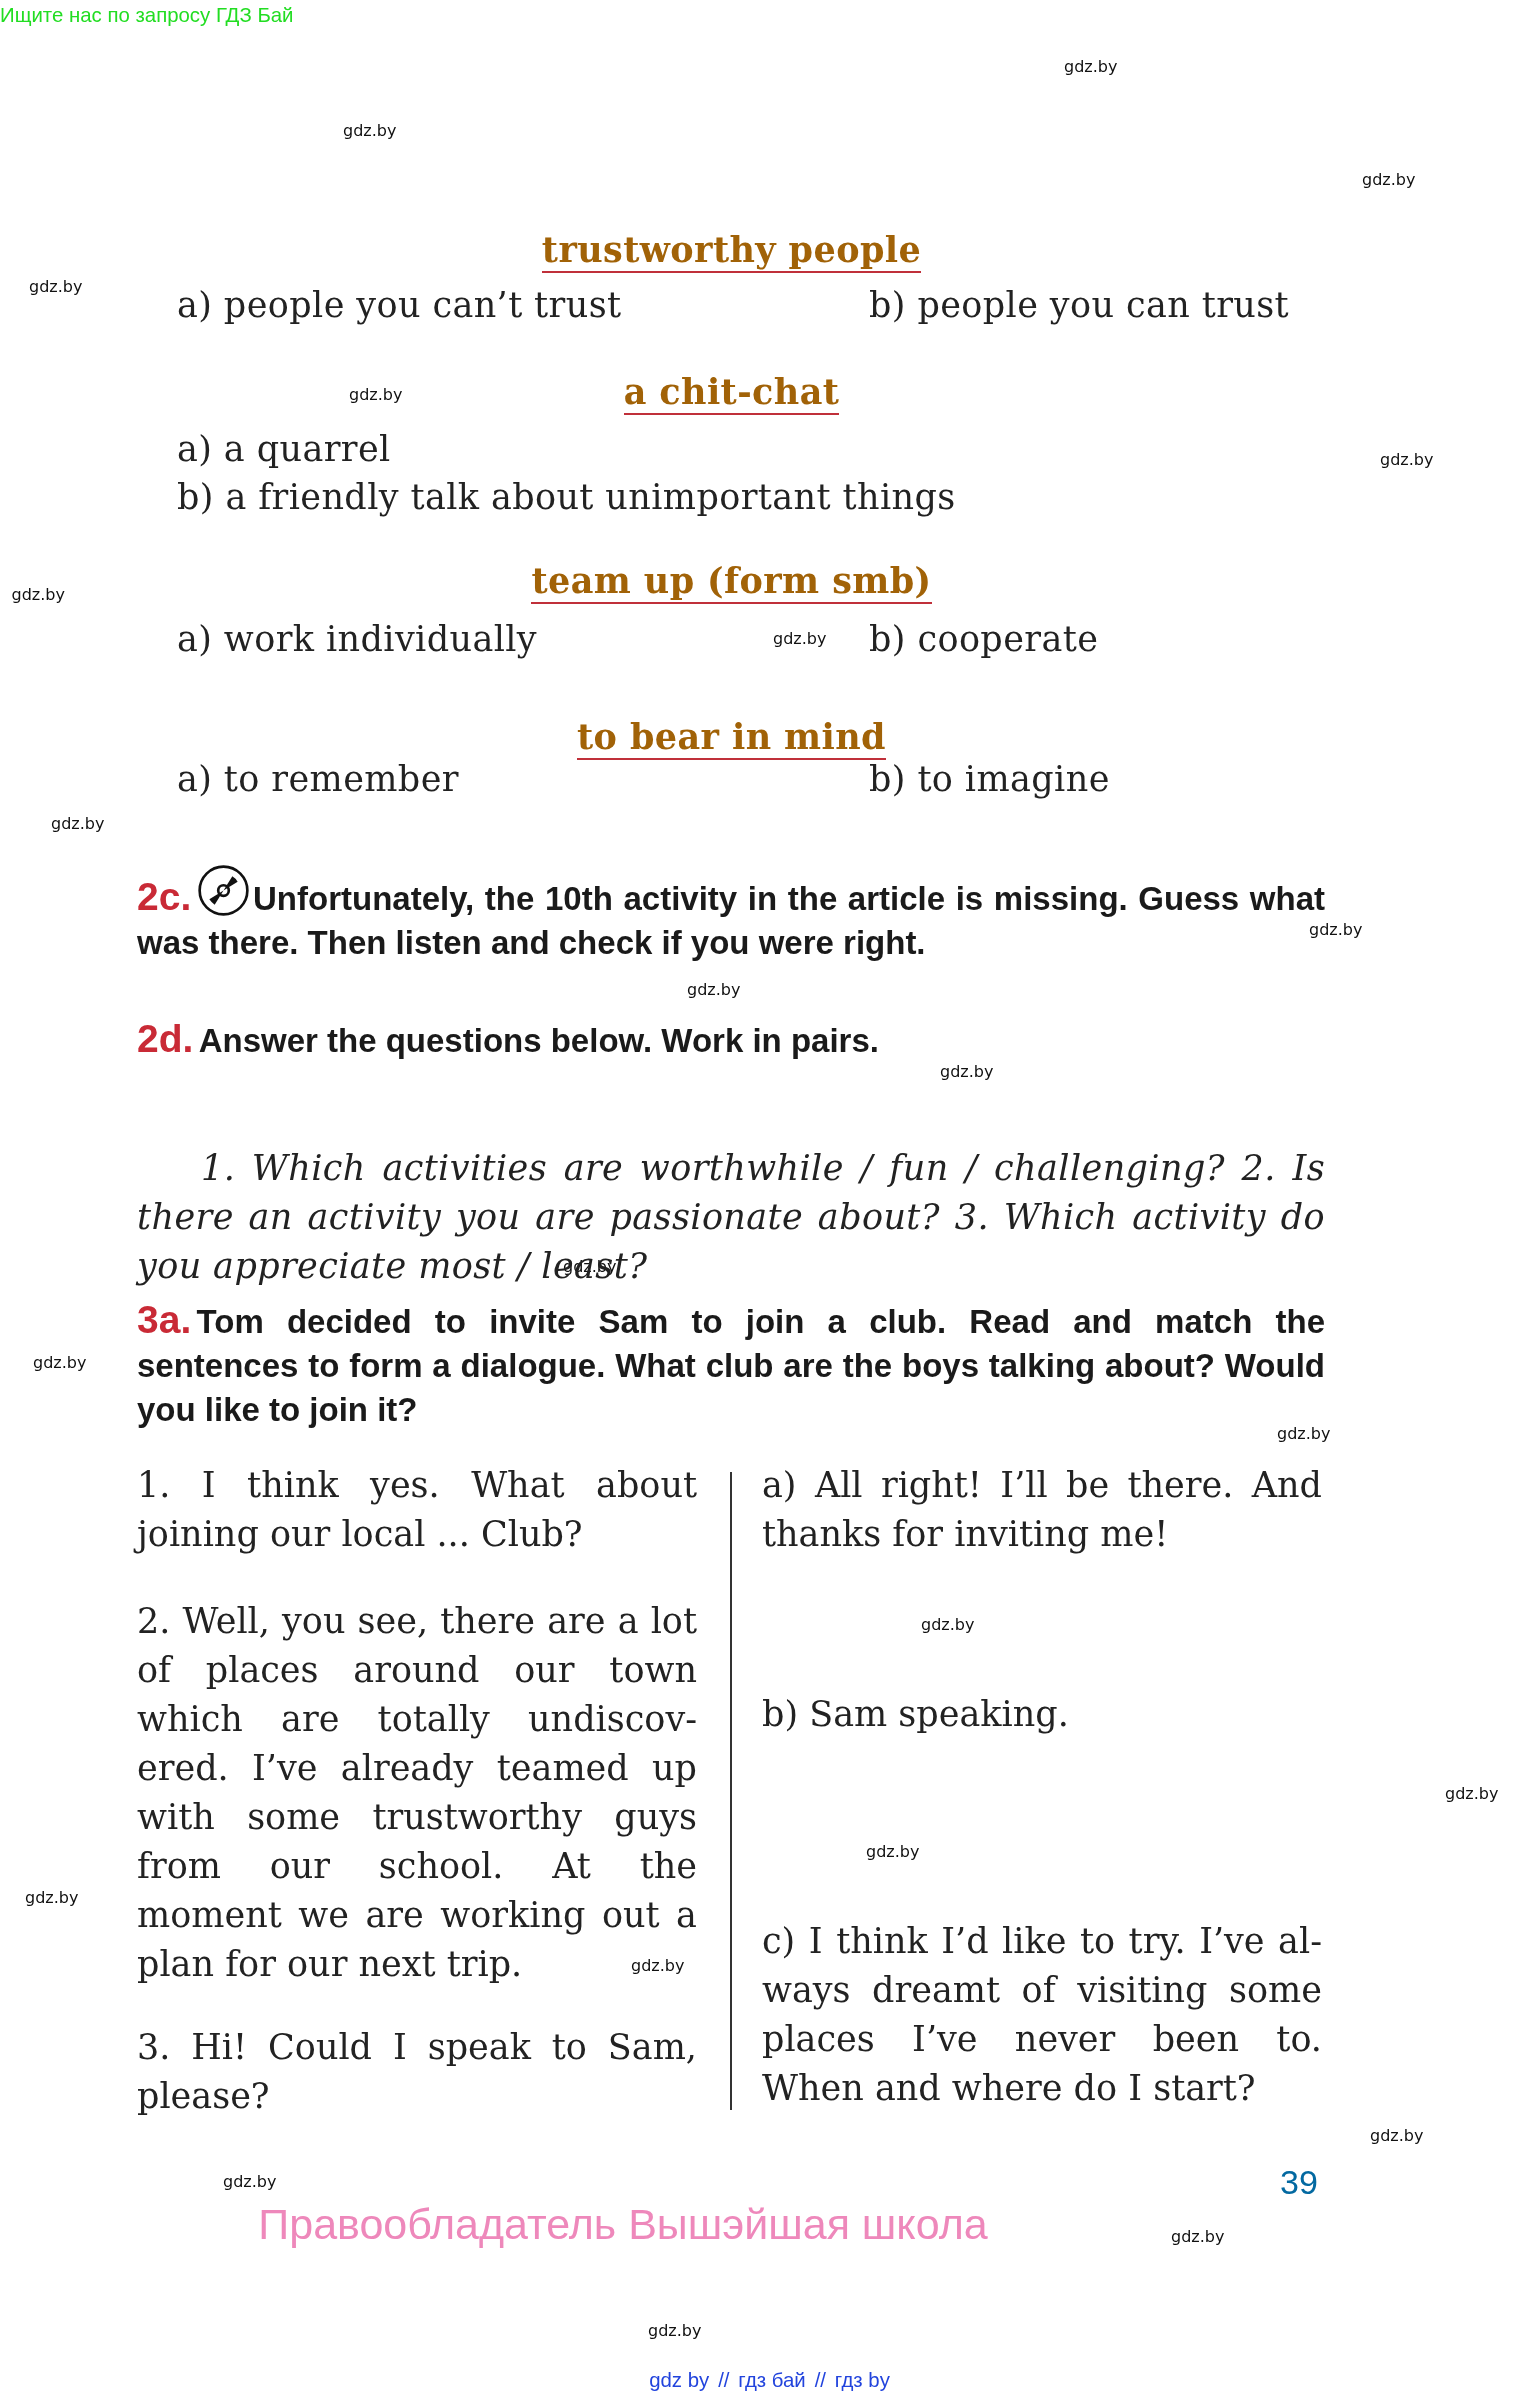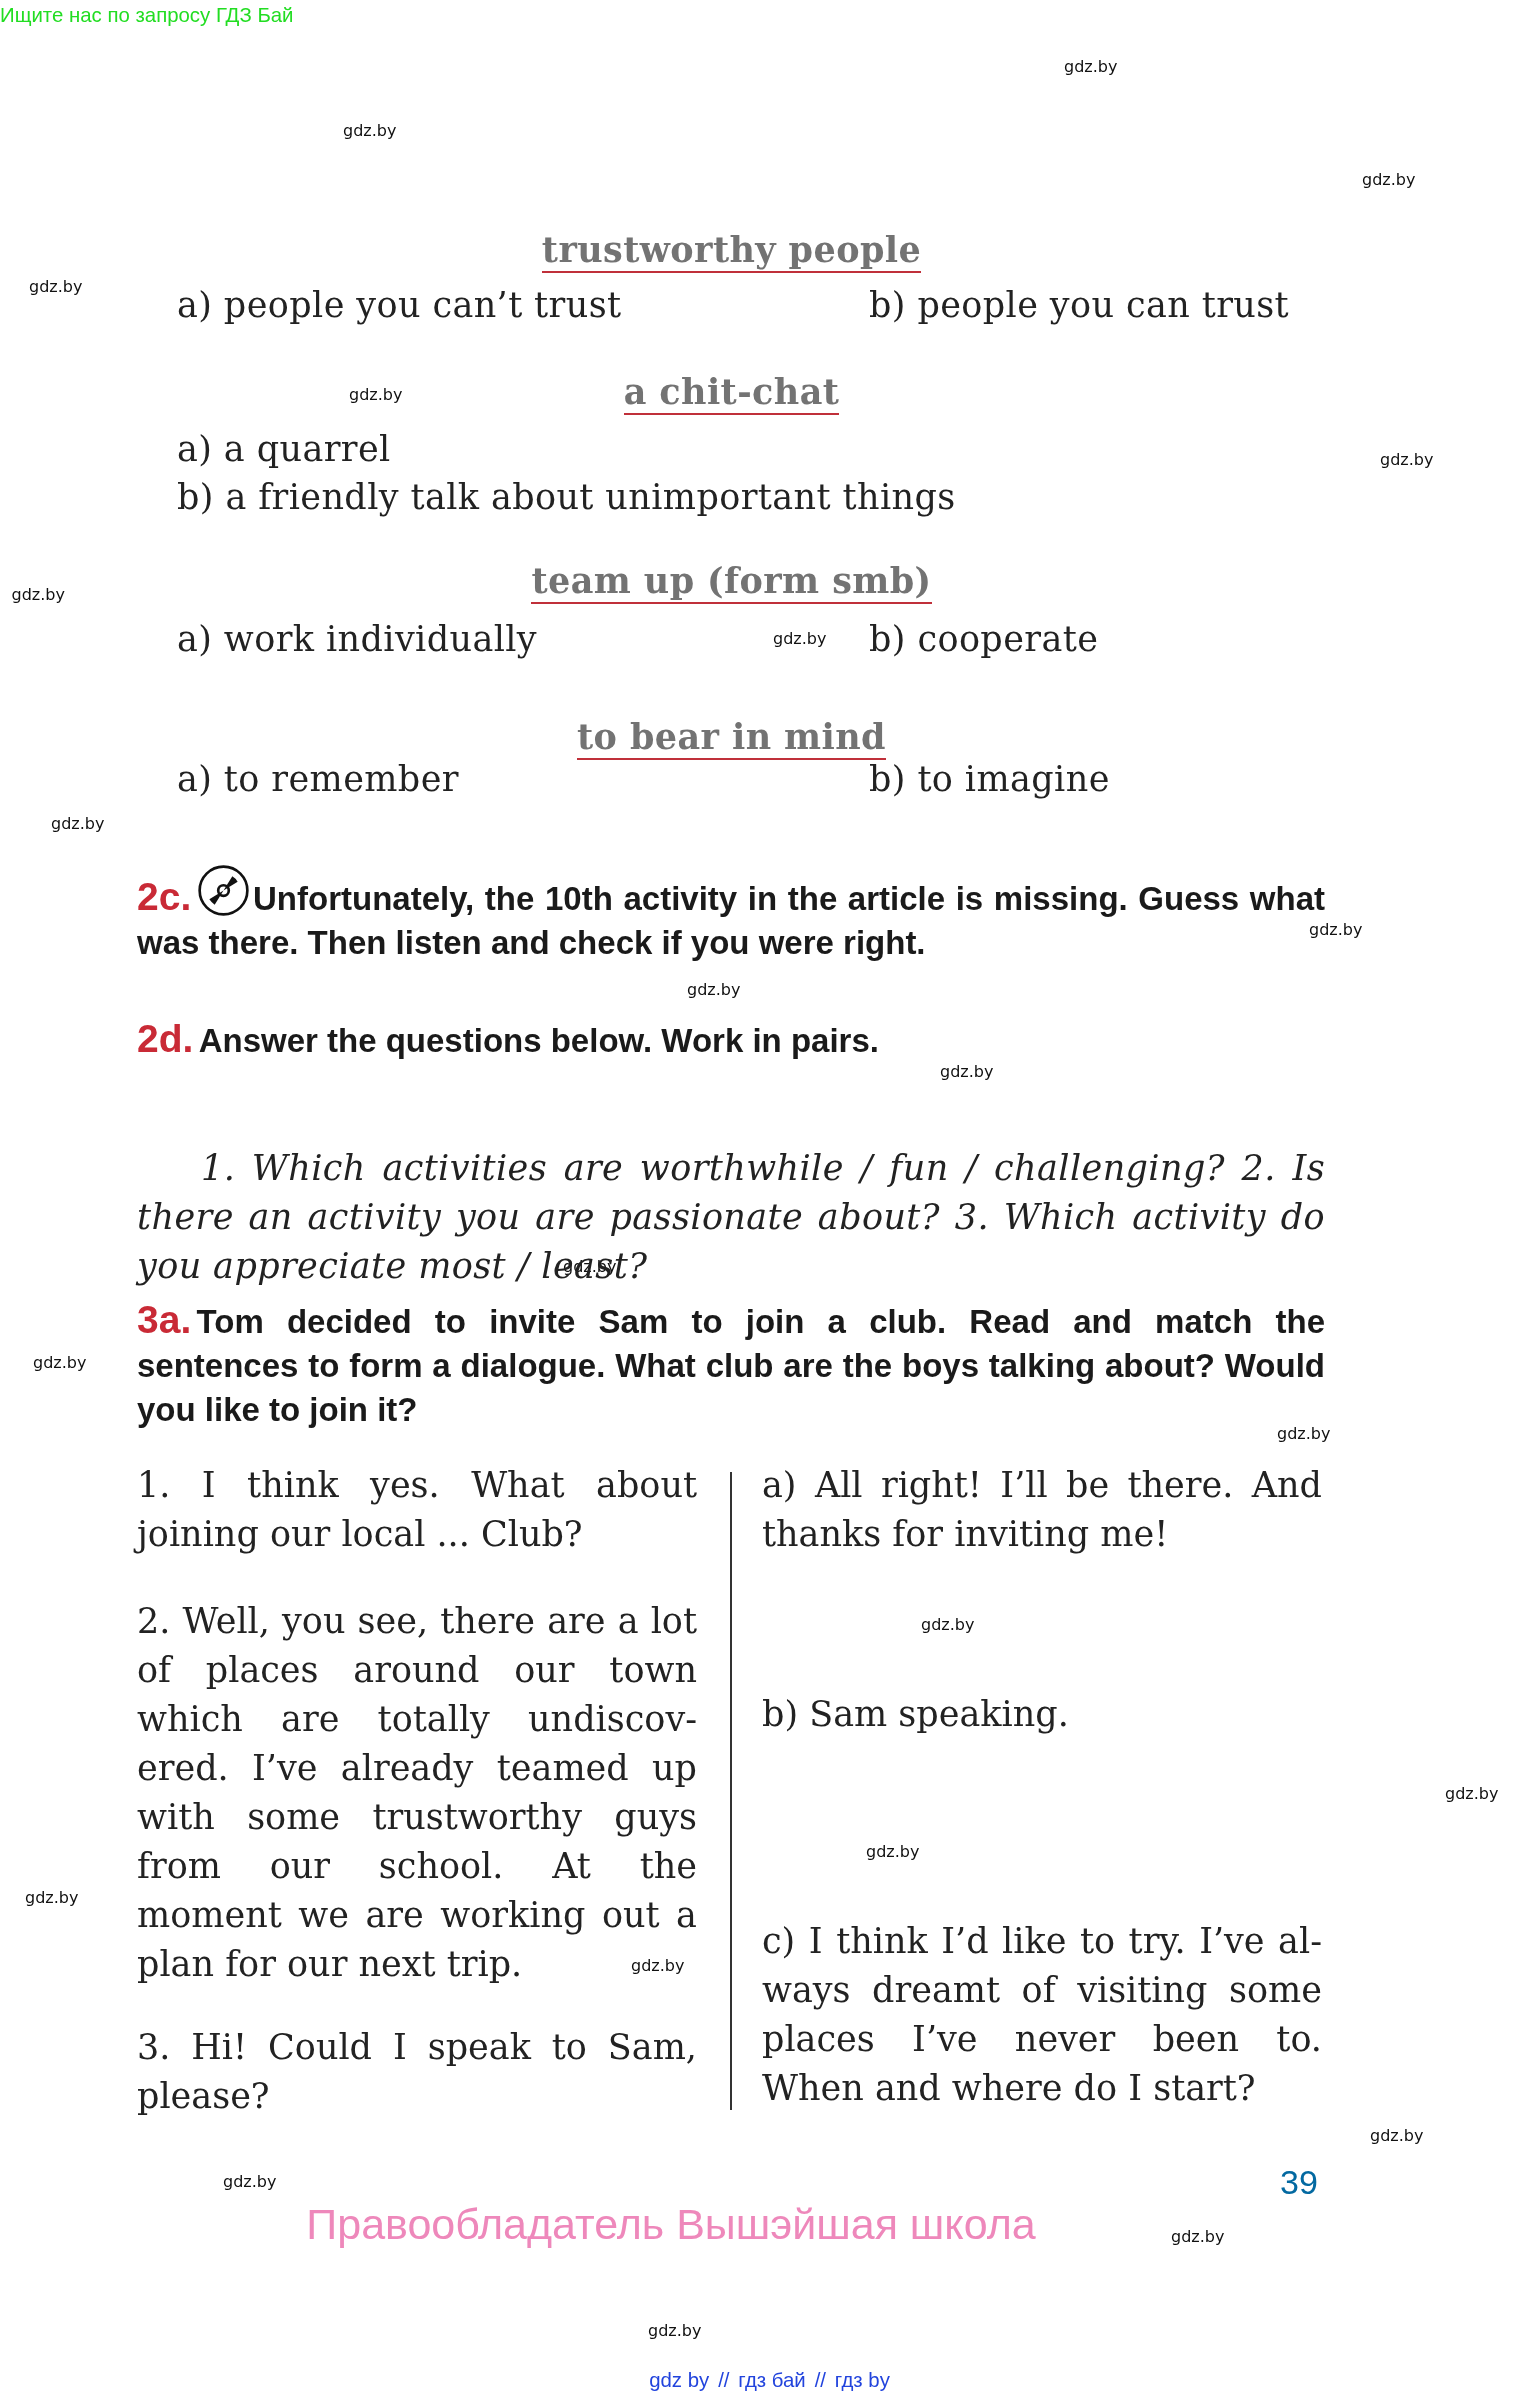--- a/index.html
+++ b/index.html
@@ -3,38 +3,38 @@
 <meta charset="utf-8">
 <style>
   html, body { margin:0; padding:0; background:#ffffff; }
   body { width:1539px; height:2401px; position:relative; overflow:hidden; color:#1a1a1a; }
   .abs { position:absolute; }
   .sans { font-family: "Liberation Sans", "DejaVu Sans", sans-serif; }
 
   .top-banner { top:3.5px; left:0; width:1539px; text-align:left; font-size:20.4px; color:#22dd22; }
   .wm { font-family: "DejaVu Sans", sans-serif; font-size:16px; color:#111; white-space:nowrap; }
 
-  .term { left:0; width:1463px; text-align:center; font-family:"DejaVu Serif", serif; font-weight:bold; font-size:35px; color:#737373; }
+  .term { left:0; width:1463px; text-align:center; font-family:"DejaVu Serif", serif; font-weight:bold; font-size:35px; color:#a16207; }
   .term span { border-bottom:2.7px solid #c0303a; padding-bottom:0.9px; letter-spacing:0.4px; }
 
   .opt { font-family:"DejaVu Serif", serif; font-size:35px; color:#222; white-space:nowrap; letter-spacing:0.4px; }
 
   .task { left:137px; width:1188px; font-family:"Liberation Sans", sans-serif; font-weight:bold; font-size:33px; line-height:44px; color:#1a1a1a; text-align:justify; }
   .task .num { color:#c92a36; font-size:39px; font-weight:bold; margin-right:5.3px; }
 
   .questions { left:137px; width:1188px; font-family:"DejaVu Serif", serif; font-style:italic; font-size:35px; line-height:49px; color:#222; text-align:justify; text-indent:64px; letter-spacing:0.4px;margin-top:48px; }
 
   .col { font-family:"DejaVu Serif", serif; font-size:35px; line-height:49px; color:#222; text-align:justify; }
   .col-left { left:137px; width:560px; }
   .col-right { left:762px; width:560px; }
   .divider { left:730px; top:1472px; width:1.8px; height:638px; background:#333; }
   .item { position:absolute; width:560px; }
 
   .page-num { font-family:Liberation Sans, sans-serif; font-size:34px; color:#0369a1;text-align:right; }
-  .copyright { top:2200px; left:0; width:1246px; text-align:center; font-family:"Liberation Sans", sans-serif; font-size:43px; color:#ee88bb;margin-left:48px; }
+  .copyright { top:2200px; left:0; width:1246px; text-align:center; font-family:"Liberation Sans", sans-serif; font-size:43px; color:#ee88bb; }
   .bottom-links { top:2369px; left:0; width:1539px; text-align:center; font-family:"Liberation Sans", sans-serif; font-size:20.4px; color:#2244dd; }
   .bottom-links a { color:#2244dd; text-decoration:none; }
   .sep { margin:0 8.9px; }
 
   .cd-icon { display:inline-block; width:53px; height:53px; vertical-align:-7px; margin-right:3.5px; }
 </style>
 </head>
 <body>
 
 <div class="abs top-banner sans">Ищите нас по запросу ГДЗ Бай</div>

